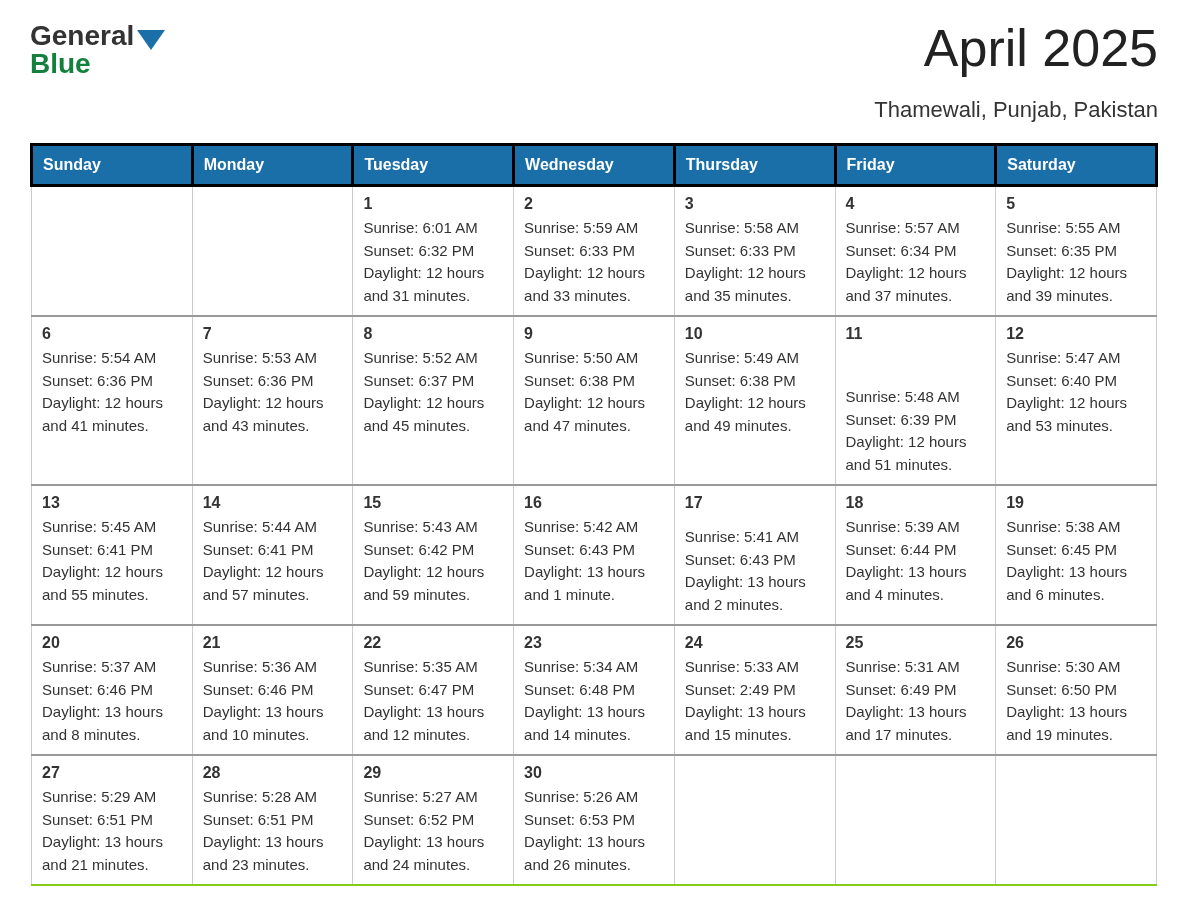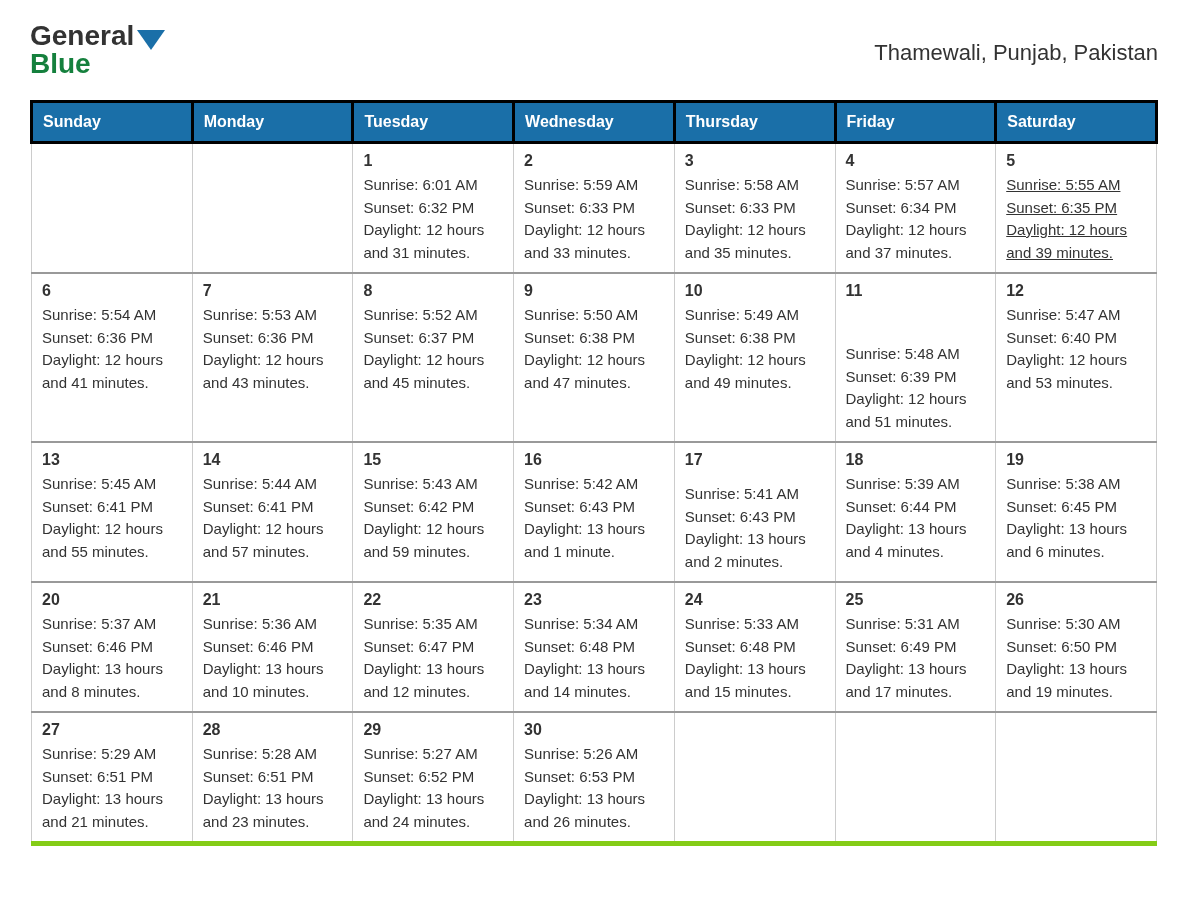--- a/index.html
+++ b/index.html
@@ -92,38 +92,39 @@
     }
     .day-info {
       font-size: 15px;
       color: #333;
       line-height: 1.5;
     }
     tbody tr {
       border-bottom: 2px solid #999;
     }
     tbody tr:last-child {
-      border-bottom: 5px solid #84cc16;
+      border-bottom: 2px solid #84cc16;
     }
     .empty-cell {
       background: #ffffff;
     }
   </style>
 </head>
 <body>
 
 <div class="header">
   <div class="logo">
     <div class="logo-text">
       <span class="logo-general">General</span>
       <span class="logo-blue-arrow"></span>
     </div>
     <span class="logo-blue">Blue</span>
   </div>
   <div class="title-section">
+    <div class="month-year">April 2025</div>
     <div class="location">Thamewali, Punjab, Pakistan</div>
   </div>
 </div>
 
 <table>
   <thead>
     <tr>
     <th>Sunday</th>
         <th>Monday</th>
         <th>Tuesday</th>
@@ -160,21 +161,21 @@
         </td>
         <td>
           <span class="day-number">4</span>
           <div class="day-info" style="white-space: pre-line;">Sunrise: 5:57 AM
 Sunset: 6:34 PM
 Daylight: 12 hours
 and 37 minutes.</div>
         </td>
         <td>
           <span class="day-number">5</span>
-          <div class="day-info" style="white-space: pre-line; text-decoration: underline;">Sunrise: 5:55 AM
+          <div class="day-info" style="white-space: pre-line;">Sunrise: 5:55 AM
 Sunset: 6:35 PM
 Daylight: 12 hours
 and 39 minutes.</div>
         </td>
       </tr>
       <tr>
         <td>
           <span class="day-number">6</span>
           <div class="day-info" style="white-space: pre-line;">Sunrise: 5:54 AM
 Sunset: 6:36 PM
@@ -300,21 +301,21 @@
         <td>
           <span class="day-number">23</span>
           <div class="day-info" style="white-space: pre-line;">Sunrise: 5:34 AM
 Sunset: 6:48 PM
 Daylight: 13 hours
 and 14 minutes.</div>
         </td>
         <td>
           <span class="day-number">24</span>
           <div class="day-info" style="white-space: pre-line;">Sunrise: 5:33 AM
-Sunset: 6:48 PM
+Sunset: 2:49 PM
 Daylight: 13 hours
 and 15 minutes.</div>
         </td>
         <td>
           <span class="day-number">25</span>
           <div class="day-info" style="white-space: pre-line;">Sunrise: 5:31 AM
 Sunset: 6:49 PM
 Daylight: 13 hours
 and 17 minutes.</div>
         </td>

